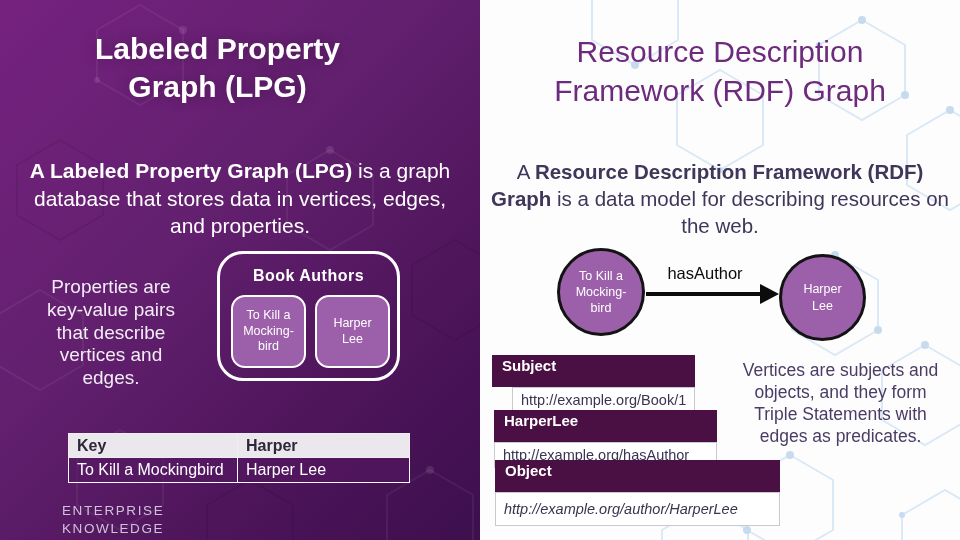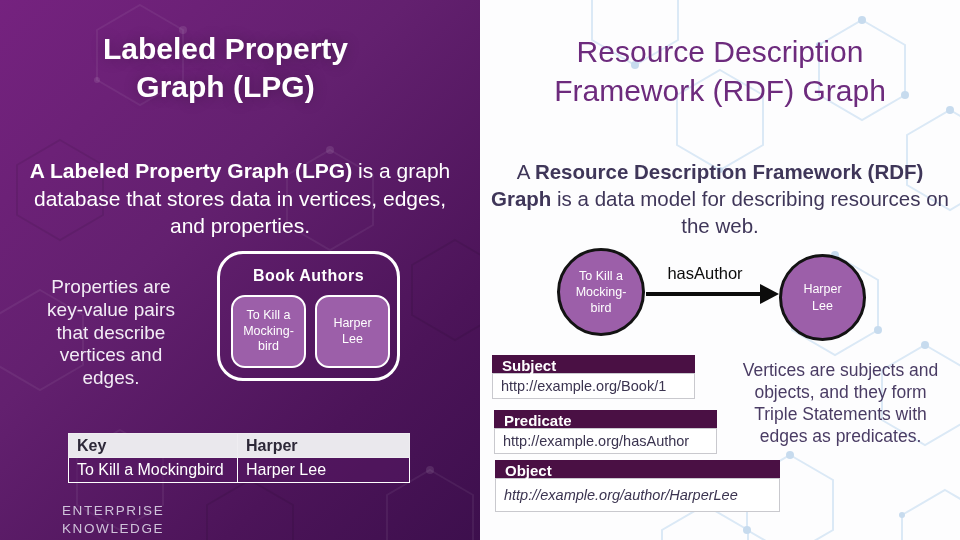--- a/index.html
+++ b/index.html
@@ -7,21 +7,21 @@
   .slide { position:relative; width:960px; height:540px; overflow:hidden; background:#fff; }
   .pre { white-space:pre-line; }
 
   
   .panel-left { position:absolute; left:0; top:0; width:480px; height:540px;
     background:linear-gradient(135deg,#75227f 0%,#63206f 40%,#4c1459 75%,#3d0f4d 100%); }
   .hex-svg { position:absolute; left:0; top:0; pointer-events:none; }
 
   .lpg-title { position:absolute; left:0; top:30px; width:435px; text-align:center;
     color:#ffffff; font-size:30px; font-weight:bold; line-height:1.28;
-    text-shadow:0 0 14px rgba(0,0,0,0.25);margin-left:8px; }
+    text-shadow:0 0 14px rgba(0,0,0,0.25); }
   .lpg-def { position:absolute; left:20px; top:157px; width:440px; text-align:center;
     color:#ffffff; font-size:21px; line-height:1.32; font-weight:normal; }
   .lpg-def b { font-weight:bold; }
   .props-note { position:absolute; left:22px; top:276px; width:178px; text-align:center;
     color:#f2ecf5; font-size:19px; line-height:1.2; }
 
   .book-box { position:absolute; left:217px; top:251px; width:183px; height:130px;
     border:3px solid #ffffff; border-radius:26px; }
   .book-box-title { position:absolute; left:0; top:13px; width:100%; text-align:center;
     color:#ffffff; font-size:16px; font-weight:bold; letter-spacing:0.5px; }
@@ -56,27 +56,27 @@
   .node-subject { left:77px; top:248px; width:88px; height:88px; }
   .node-object  { left:299px; top:254px; width:87px; height:87px; }
   .edge-line { position:absolute; left:166px; top:292px; width:116px; height:4px; background:#0c0c0c; }
   .edge-head { position:absolute; left:280px; top:284px; width:0; height:0;
     border-left:19px solid #0c0c0c; border-top:10px solid transparent; border-bottom:10px solid transparent; }
   .edge-label { position:absolute; left:140px; top:264px; width:170px; text-align:center;
     color:#0c0c0c; font-size:16.5px; }
 
   .triple { position:absolute; }
   .triple-header { background:#4a1044; color:#ffffff; font-size:15px; font-weight:bold;
-    height:18px; line-height:22px; padding-left:10px; }
+    height:32px; line-height:22px; padding-left:10px; }
   .triple-value { background:#ffffff; border:1px solid #c9c9ce; color:#3b3450;
     font-size:14.5px; display:flex; align-items:center; padding-left:8px; }
   .t-subject   { left:12px;  top:355px; width:203px; }
   .t-predicate { left:14px;  top:410px; width:223px; }
   .t-object    { left:15px;  top:460px; width:285px; }
-  .t-subject   .triple-value { height:26px; }
+  .t-subject   .triple-value { height:26px;margin-left:20px; }
   .t-predicate .triple-value { height:26px; }
   .t-object    .triple-value { height:34px;font-style:italic; }
 
   .vertices-note { position:absolute; left:238px; top:360px; width:245px; text-align:center;
     color:#4a3c64; font-size:17.5px; line-height:1.25; }
 </style>
 </head>
 <body>
 
 <div class="slide">
@@ -187,21 +187,21 @@
     <div class="edge-head"></div>
     <div class="edge-label">hasAuthor</div>
     <div class="rdf-node node-object pre">Harper
 Lee</div>
 
     <div class="triple t-subject">
       <div class="triple-header">Subject</div>
       <div class="triple-value">http://example.org/Book/1</div>
     </div>
     <div class="triple t-predicate">
-      <div class="triple-header">Predicate</div>
+      <div class="triple-header">HarperLee</div>
       <div class="triple-value">http://example.org/hasAuthor</div>
     </div>
     <div class="triple t-object">
       <div class="triple-header">Object</div>
       <div class="triple-value">http://example.org/author/HarperLee</div>
     </div>
 
     <div class="vertices-note pre">Vertices are subjects and
 objects, and they form
 Triple Statements with

